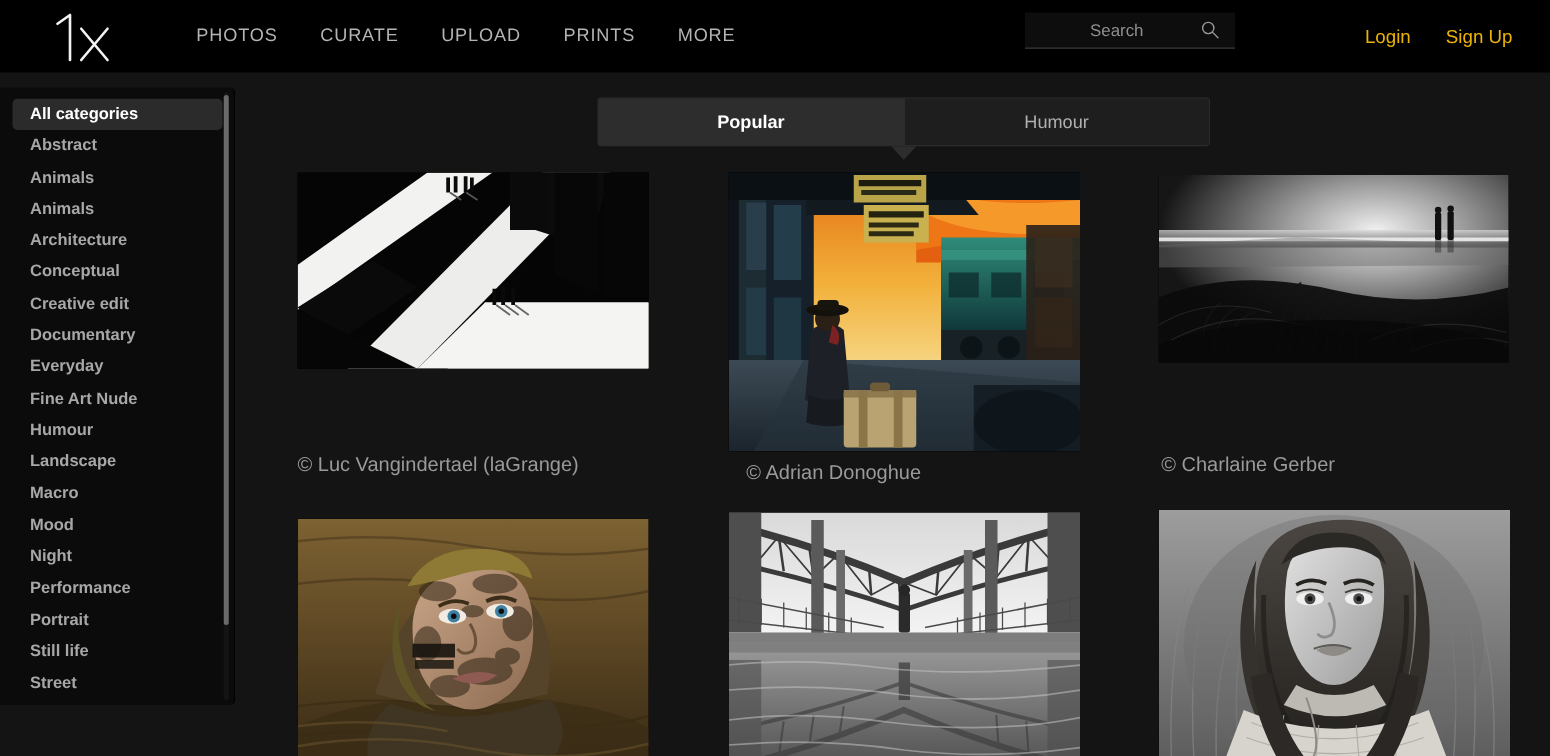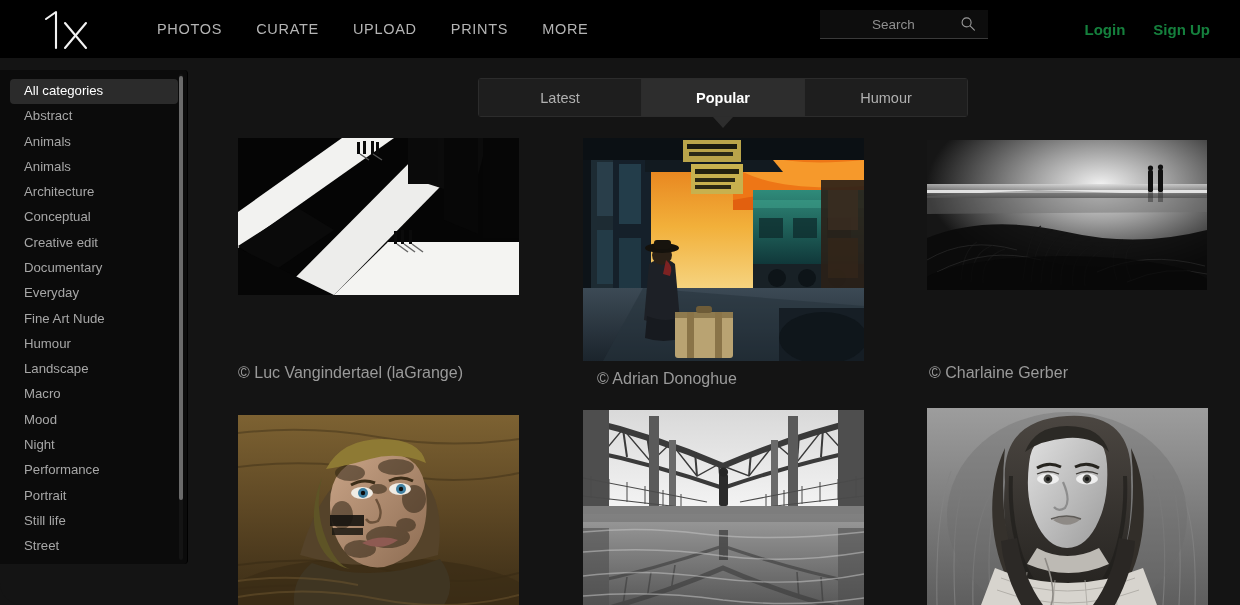--- a/index.html
+++ b/index.html
@@ -96,25 +96,24 @@
   .nav-auth {
     position: absolute;
     right: 30px;
     top: 0;
     height: 58px;
     display: flex;
     align-items: center;
     gap: 28px;
   }
   .auth-link {
-    color: #15803d;
+    color: #eab308;
     font-size: 15px;
     cursor: pointer;
     white-space: nowrap;
-    font-weight: bold;
   }
 
   
   .sidebar {
     position: absolute;
     left: 0;
     top: 70px;
     width: 188px;
     height: 494px;
     background: #0b0b0b;
@@ -136,20 +135,21 @@
     height: 24.7px;
     line-height: 24.7px;
     margin: 0 10px 0.6px 10px;
     padding: 0 0 0 14px;
     color: #a7a7a7;
     font-size: 13.2px;
     border-radius: 4px;
     cursor: pointer;
     white-space: nowrap;
     overflow: hidden;
+    font-weight: bold;
   }
   .cat-item.active {
     background: #2b2b2b;
     color: #ffffff;
   }
 
   .sb-track {
     position: absolute;
     right: 4px;
     top: 4px;
@@ -300,21 +300,20 @@
       <li class="cat-item">Performance</li>
       <li class="cat-item">Portrait</li>
       <li class="cat-item">Still life</li>
       <li class="cat-item">Street</li>
     </ul>
     <div class="sb-track"></div>
     <div class="sb-thumb"></div>
   </aside>
 
   <div class="tabbar">
-    <div class="tab">Latest</div>
     <div class="tab active">Popular</div>
     <div class="tab">Humour</div>
   </div>
   <div class="tab-pointer"></div>
 
   <div class="gallery">
 
     <div class="cell" style="left:238px; top:80px;">
       <div class="photo" style="width:281px;height:157px;">
         <svg width="281" height="157" viewBox="0 0 281 157">

